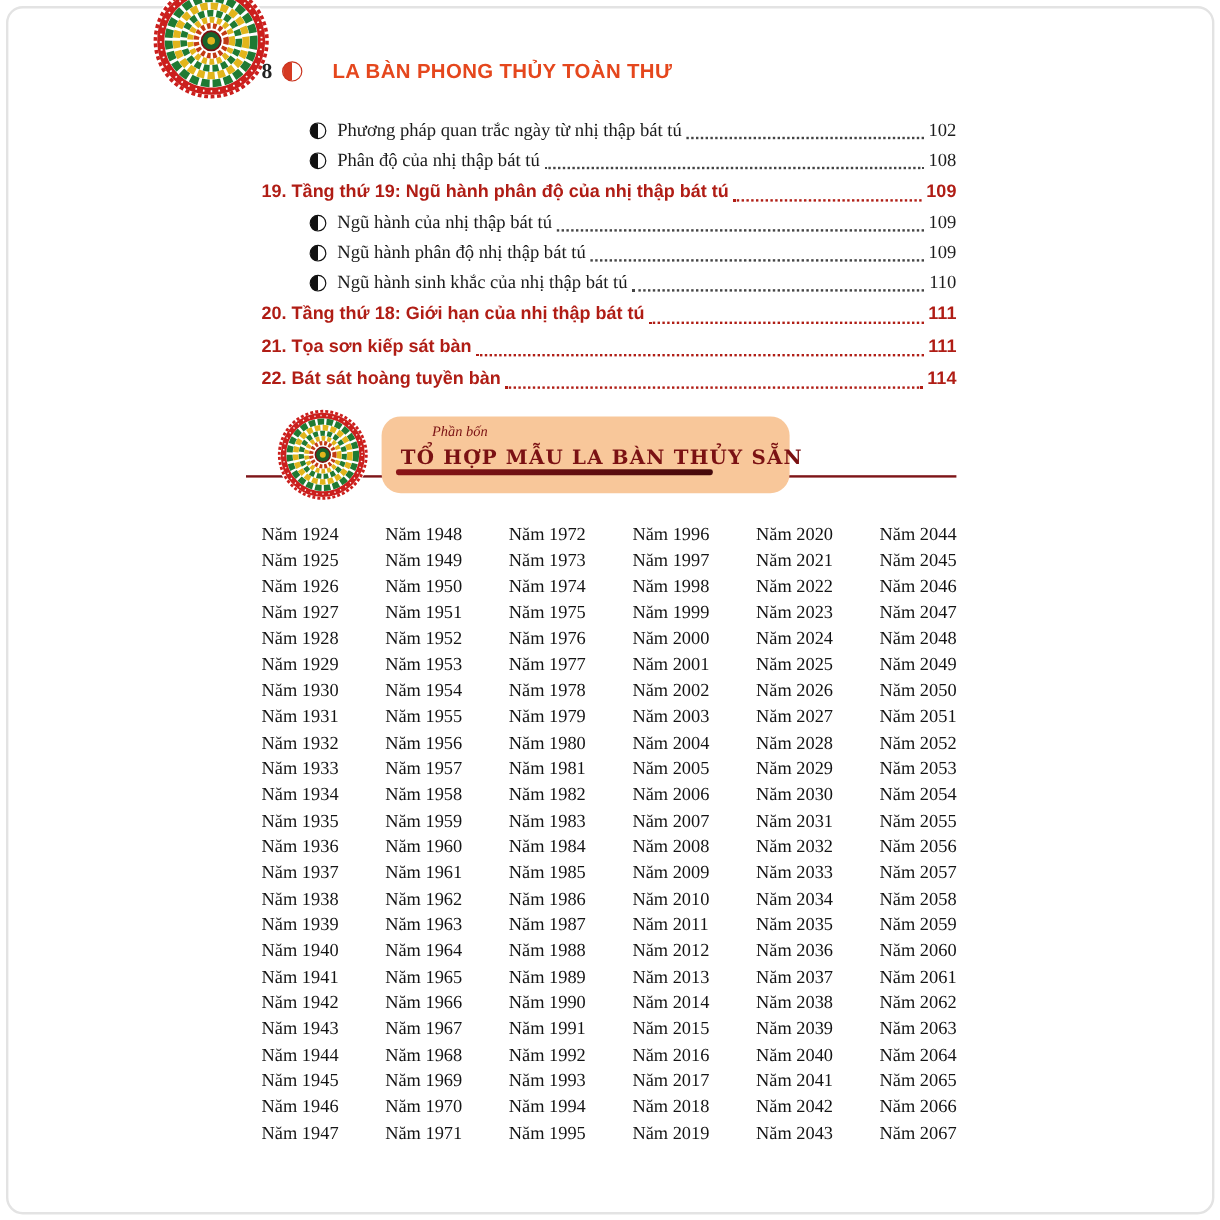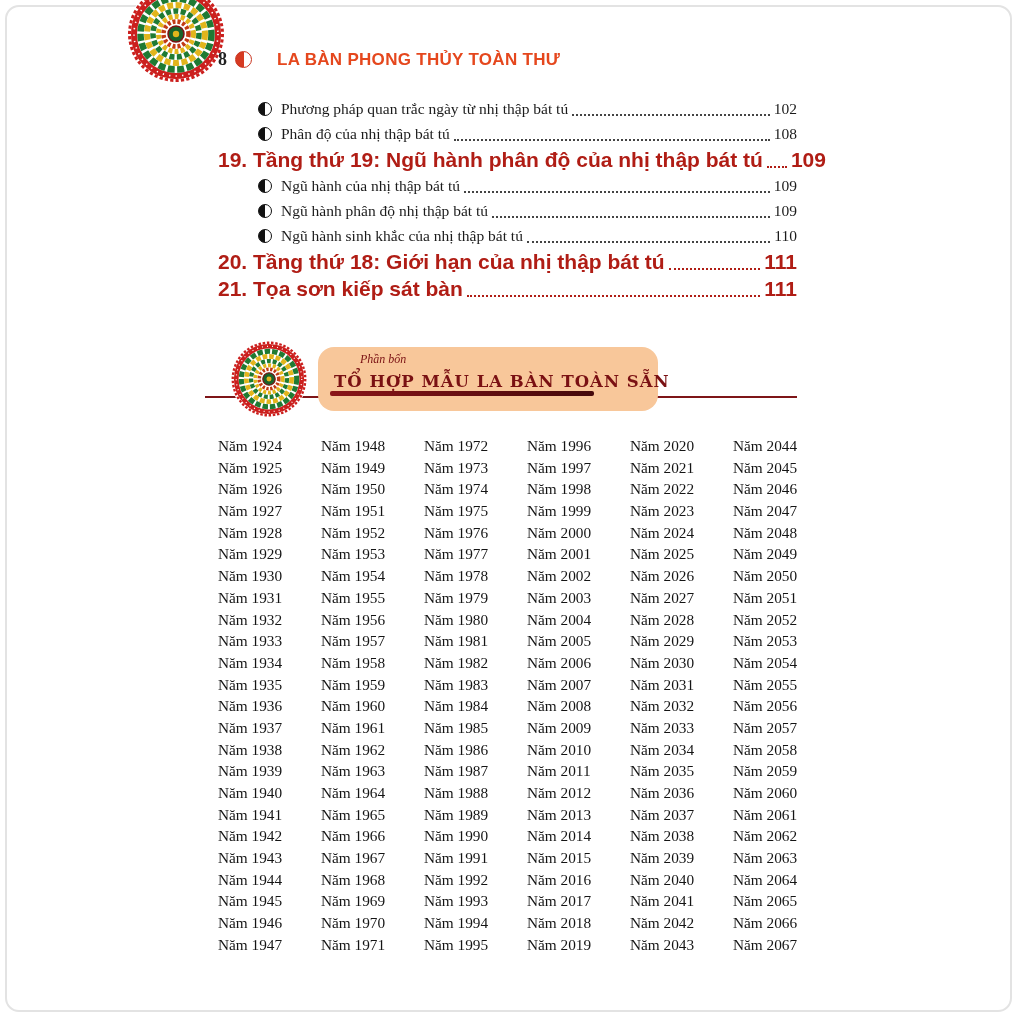--- a/index.html
+++ b/index.html
@@ -16,21 +16,21 @@
   .pagenum{font-family:"Liberation Serif",serif;font-weight:bold;font-size:18px;color:#222;}
   .yy{width:15px;height:15px;border-radius:50%;border:1.5px solid #c9341f;
       background:linear-gradient(90deg,#d63a22 50%,#ffffff 50%);display:inline-block;}
   .book-title{font-family:"Liberation Sans",sans-serif;font-weight:bold;font-size:17px;
       color:#e5471d;letter-spacing:0.3px;margin-left:17px;}
   
   .toc{position:absolute;left:218px;top:96px;width:579px;}
   .toc-row{display:flex;align-items:center;}
   .toc-sub{height:25px;padding-left:40px;font-size:15.5px;color:#1b1b1b;}
   .toc-main{height:27px;font-family:"Liberation Sans",sans-serif;font-weight:bold;
-      font-size:21px;color:#b01d15;}
+      font-size:15px;color:#b01d15;}
   .bullet{width:12px;height:12px;border-radius:50%;border:1px solid #111;flex:0 0 auto;
       background:linear-gradient(90deg,#111 50%,#fff 50%);display:inline-block;margin-right:9px;}
   .toc-label{white-space:nowrap;}
   .leader{flex:1;border-bottom:2px dotted #444;margin:0 4px 5px;align-self:flex-end;min-width:20px;}
   .toc-main .leader{border-bottom-color:#b01d15;}
   .toc-page{white-space:nowrap;}
   
   .section-line{position:absolute;left:205px;top:396px;width:592px;height:2px;background:#7e1518;z-index:1;}
   .banner{position:absolute;left:318px;top:347px;width:340px;height:64px;background:#f8c79a;
       border-radius:16px;z-index:2;}
@@ -112,27 +112,32 @@
     <div class="toc-row toc-main">
       <span class="toc-label">20. Tầng thứ 18: Giới hạn của nhị thập bát tú</span>
       <span class="leader"></span>
       <span class="toc-page">111</span>
     </div>
     <div class="toc-row toc-main">
       <span class="toc-label">21. Tọa sơn kiếp sát bàn</span>
       <span class="leader"></span>
       <span class="toc-page">111</span>
     </div>
+    <div class="toc-row toc-main">
+      <span class="toc-label">22. Bát sát hoàng tuyền bàn</span>
+      <span class="leader"></span>
+      <span class="toc-page">114</span>
+    </div>
   </div>
 
 <div class="section-line"></div>
 
 <div class="banner">
   <div class="part-label">Phần bốn</div>
-  <div class="section-title">TỔ HỢP MẪU LA BÀN TOÀN SẴN</div>
+  <div class="section-title">TỔ HỢP MẪU LA BÀN THỦY SẴN</div>
 </div>
 <div class="title-underline"></div>
 
 <div class="logo-section">
   <svg viewBox="0 0 100 100" width="78" height="78">
     <circle cx="50" cy="50" r="49" fill="#ffffff"></circle>
     <circle cx="50" cy="50" r="46.5" fill="none" stroke="#cb1f1d" stroke-width="3" stroke-dasharray="3.2 2.2"></circle>
     <circle cx="50" cy="50" r="42" fill="none" stroke="#cb1f1d" stroke-width="6"></circle>
     <circle cx="50" cy="50" r="42" fill="none" stroke="#ffffff" stroke-width="1.6" stroke-dasharray="1.3 5.2"></circle>
     <circle cx="50" cy="50" r="35.5" fill="none" stroke="#1f7a33" stroke-width="6.5" stroke-dasharray="7 2.5"></circle>

